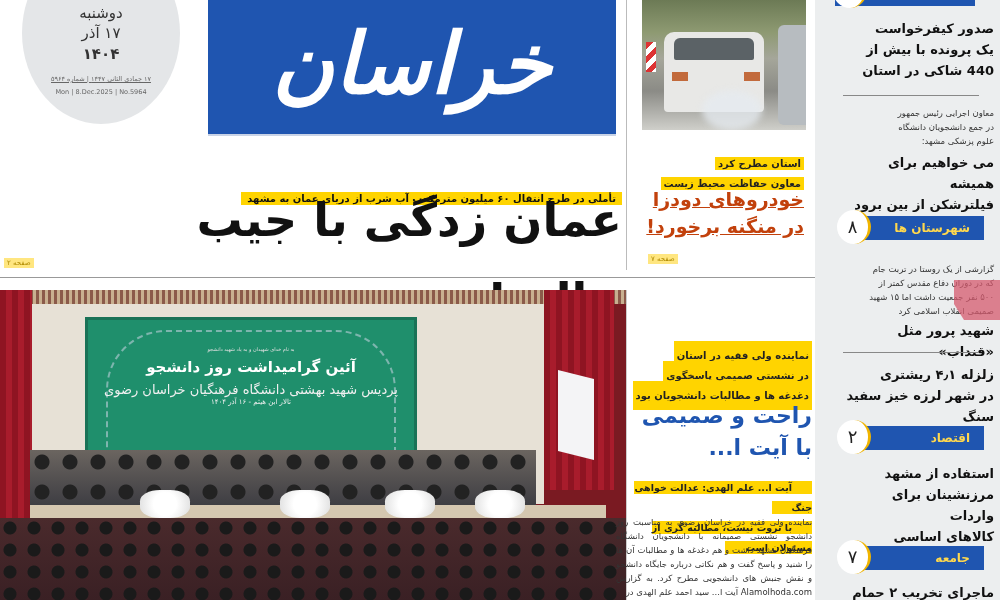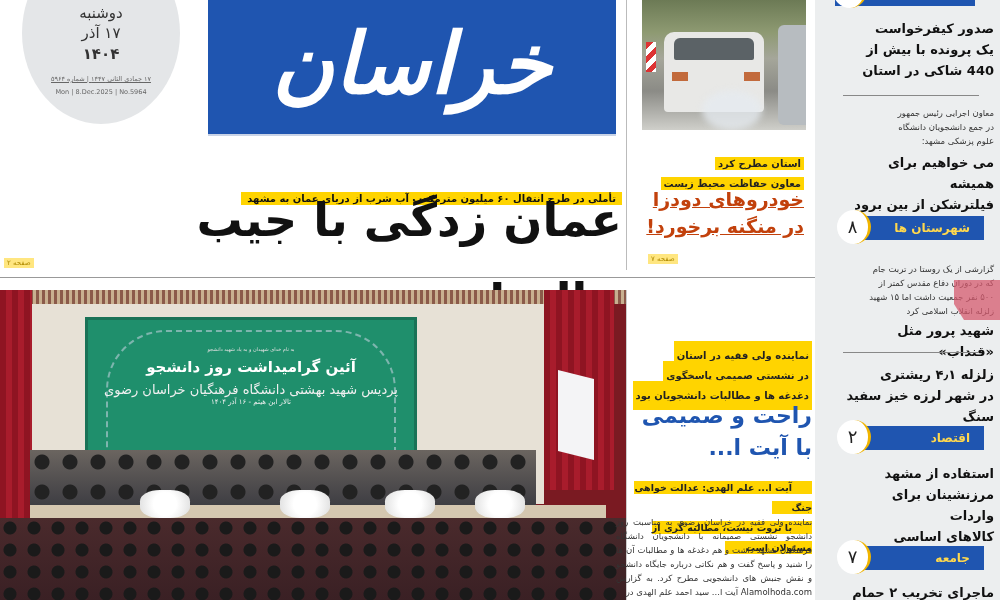--- a/index.html
+++ b/index.html
@@ -156,21 +156,21 @@
   <div class="section-badge" style="top:214px;">
     <div class="bar"></div>
     <div class="label">شهرستان ها</div>
     <div class="num">۸</div>
   </div>
 
   <div class="sb-story" style="top:262px;">
     <div class="sb-lead">گزارشی از یک روستا در تربت جام</div>
     <div class="sb-lead">که در دوران دفاع مقدس کمتر از</div>
     <div class="sb-lead">۵۰۰ نفر جمعیت داشت اما ۱۵ شهید</div>
-    <div class="sb-lead">زلزله انقلاب اسلامی کرد</div>
+    <div class="sb-lead">صمیمی انقلاب اسلامی کرد</div>
     <div class="sb-title" style="margin-top:2px;">شهید پرور مثل «قنداب»</div>
   </div>
   <div class="stamp"></div>
   <div class="sb-divider" style="top:352px;"></div>
 
   <div class="sb-story" style="top:364px;">
     <div class="sb-title">زلزله ۴٫۱ ریشتری</div>
     <div class="sb-title">در شهر لرزه خیز سفید سنگ</div>
   </div>
 

